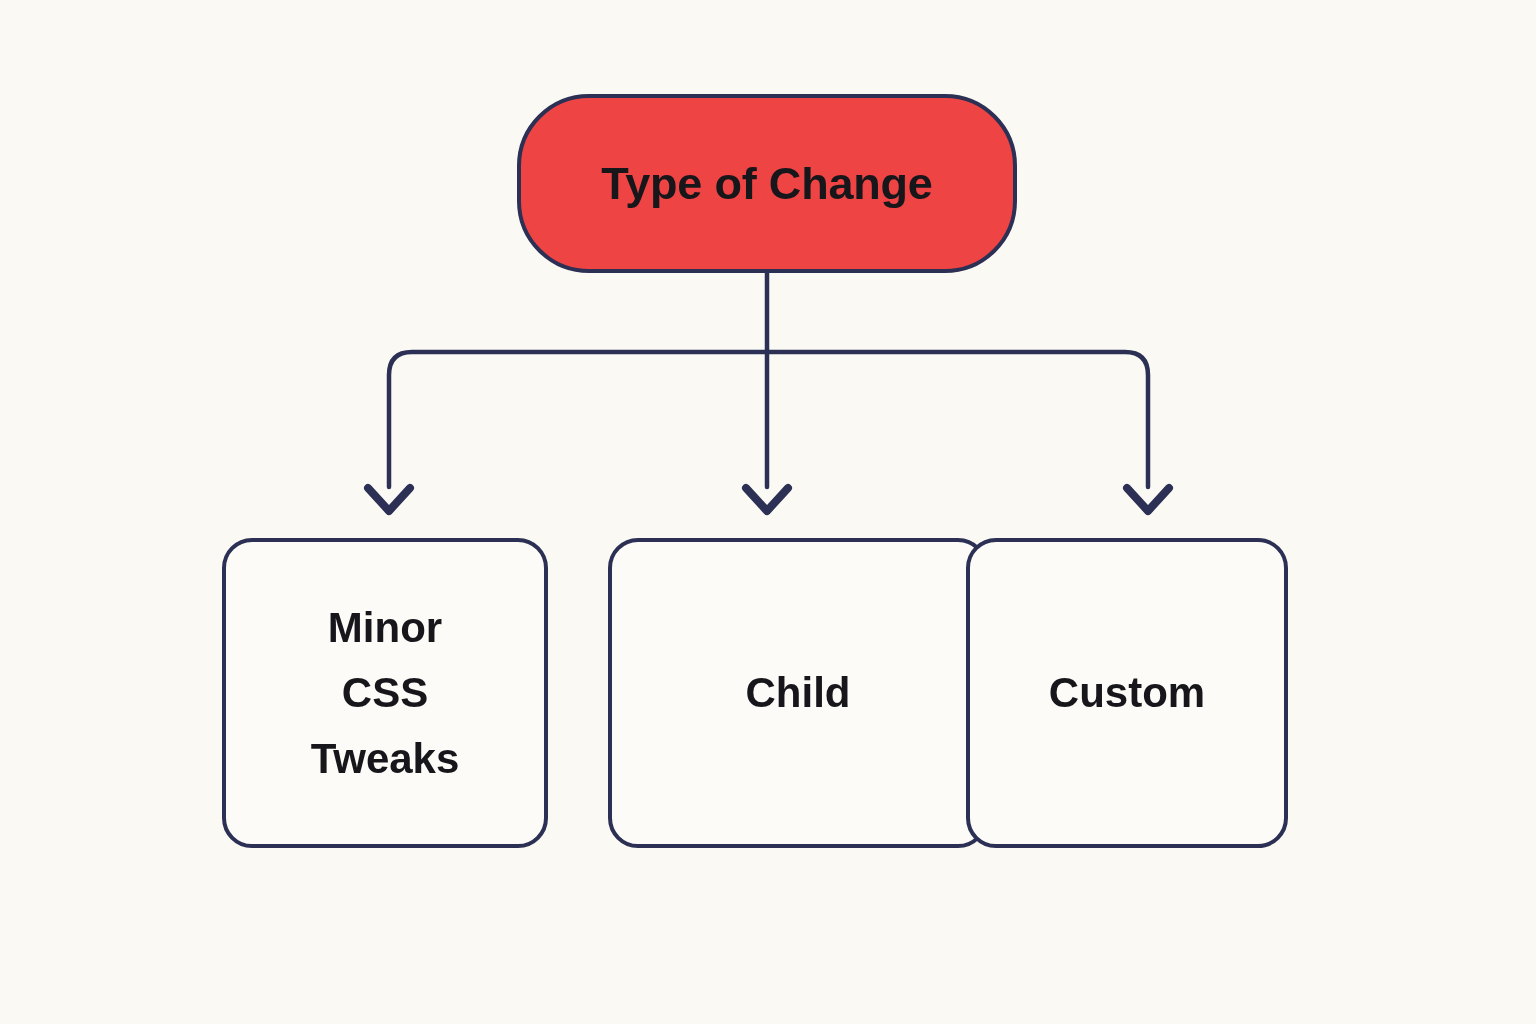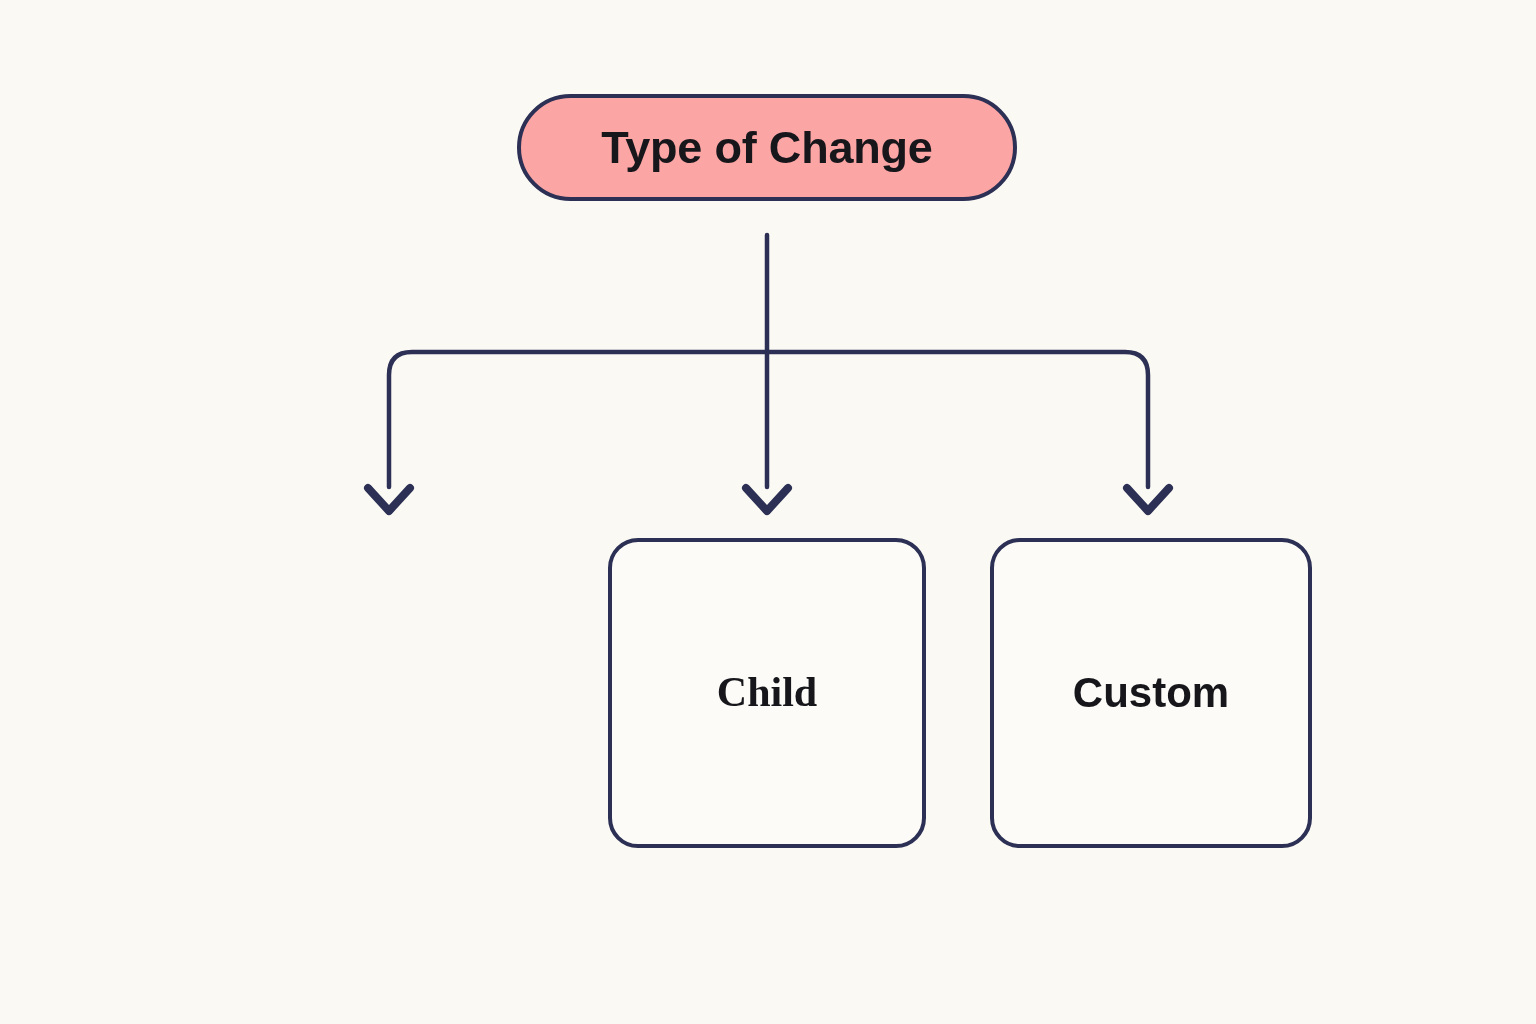--- a/index.html
+++ b/index.html
@@ -29,25 +29,25 @@
     height: 1024px;
     pointer-events: none;
   }
 
   
   .node-root {
     position: absolute;
     left: 517px;
     top: 94px;
     width: 500px;
-    height: 107px;
+    height: 179px;
     box-sizing: border-box;
     border: 4px solid #2b3054;
     border-radius: 72px;
-    background: #fca5a5;
+    background: #ef4444;
     display: flex;
     align-items: center;
     justify-content: center;
   }
   .node-root .label {
     font-size: 45px;
     font-weight: bold;
     color: #16161b;
     letter-spacing: -0.2px;
     line-height: 1.05;
@@ -62,22 +62,22 @@
     box-sizing: border-box;
     border: 4px solid #2b3054;
     border-radius: 30px;
     background: #fcfbf7;
     display: flex;
     flex-direction: column;
     align-items: center;
     justify-content: center;
   }
   #box-minor  { left: 222px;  width: 326px; }
-  #box-child  { left: 608px;  width: 318px; font-family: Liberation Serif, serif; }
-  #box-custom { left: 990px;  width: 322px; }
+  #box-child  { left: 608px;  width: 380px; }
+  #box-custom { left: 966px;  width: 322px; }
 
   .line-major {
     font-size: 42px;
     font-weight: bold;
     color: #16161b;
     line-height: 1.55;
     text-align: center;
     white-space: nowrap;
   }
   .line-minor {
@@ -109,20 +109,25 @@
       <path d="M 368 488 L 389 511 L 410 488"></path>
       <path d="M 746 488 L 767 511 L 788 488"></path>
       <path d="M 1127 488 L 1148 511 L 1169 488"></path>
     </g>
   </svg>
 
   <div class="node-root">
     <span class="label">Type of Change</span>
   </div>
 
+  <div class="node-box" id="box-minor">
+    <span class="line-major">Minor</span>
+    <span class="line-major">CSS</span>
+    <span class="line-major">Tweaks</span>
+  </div>
 
   <div class="node-box" id="box-child">
     <span class="line-major">Child</span>
   </div>
 
   <div class="node-box" id="box-custom">
     <span class="line-major">Custom</span>
   </div>
 
 </div>

